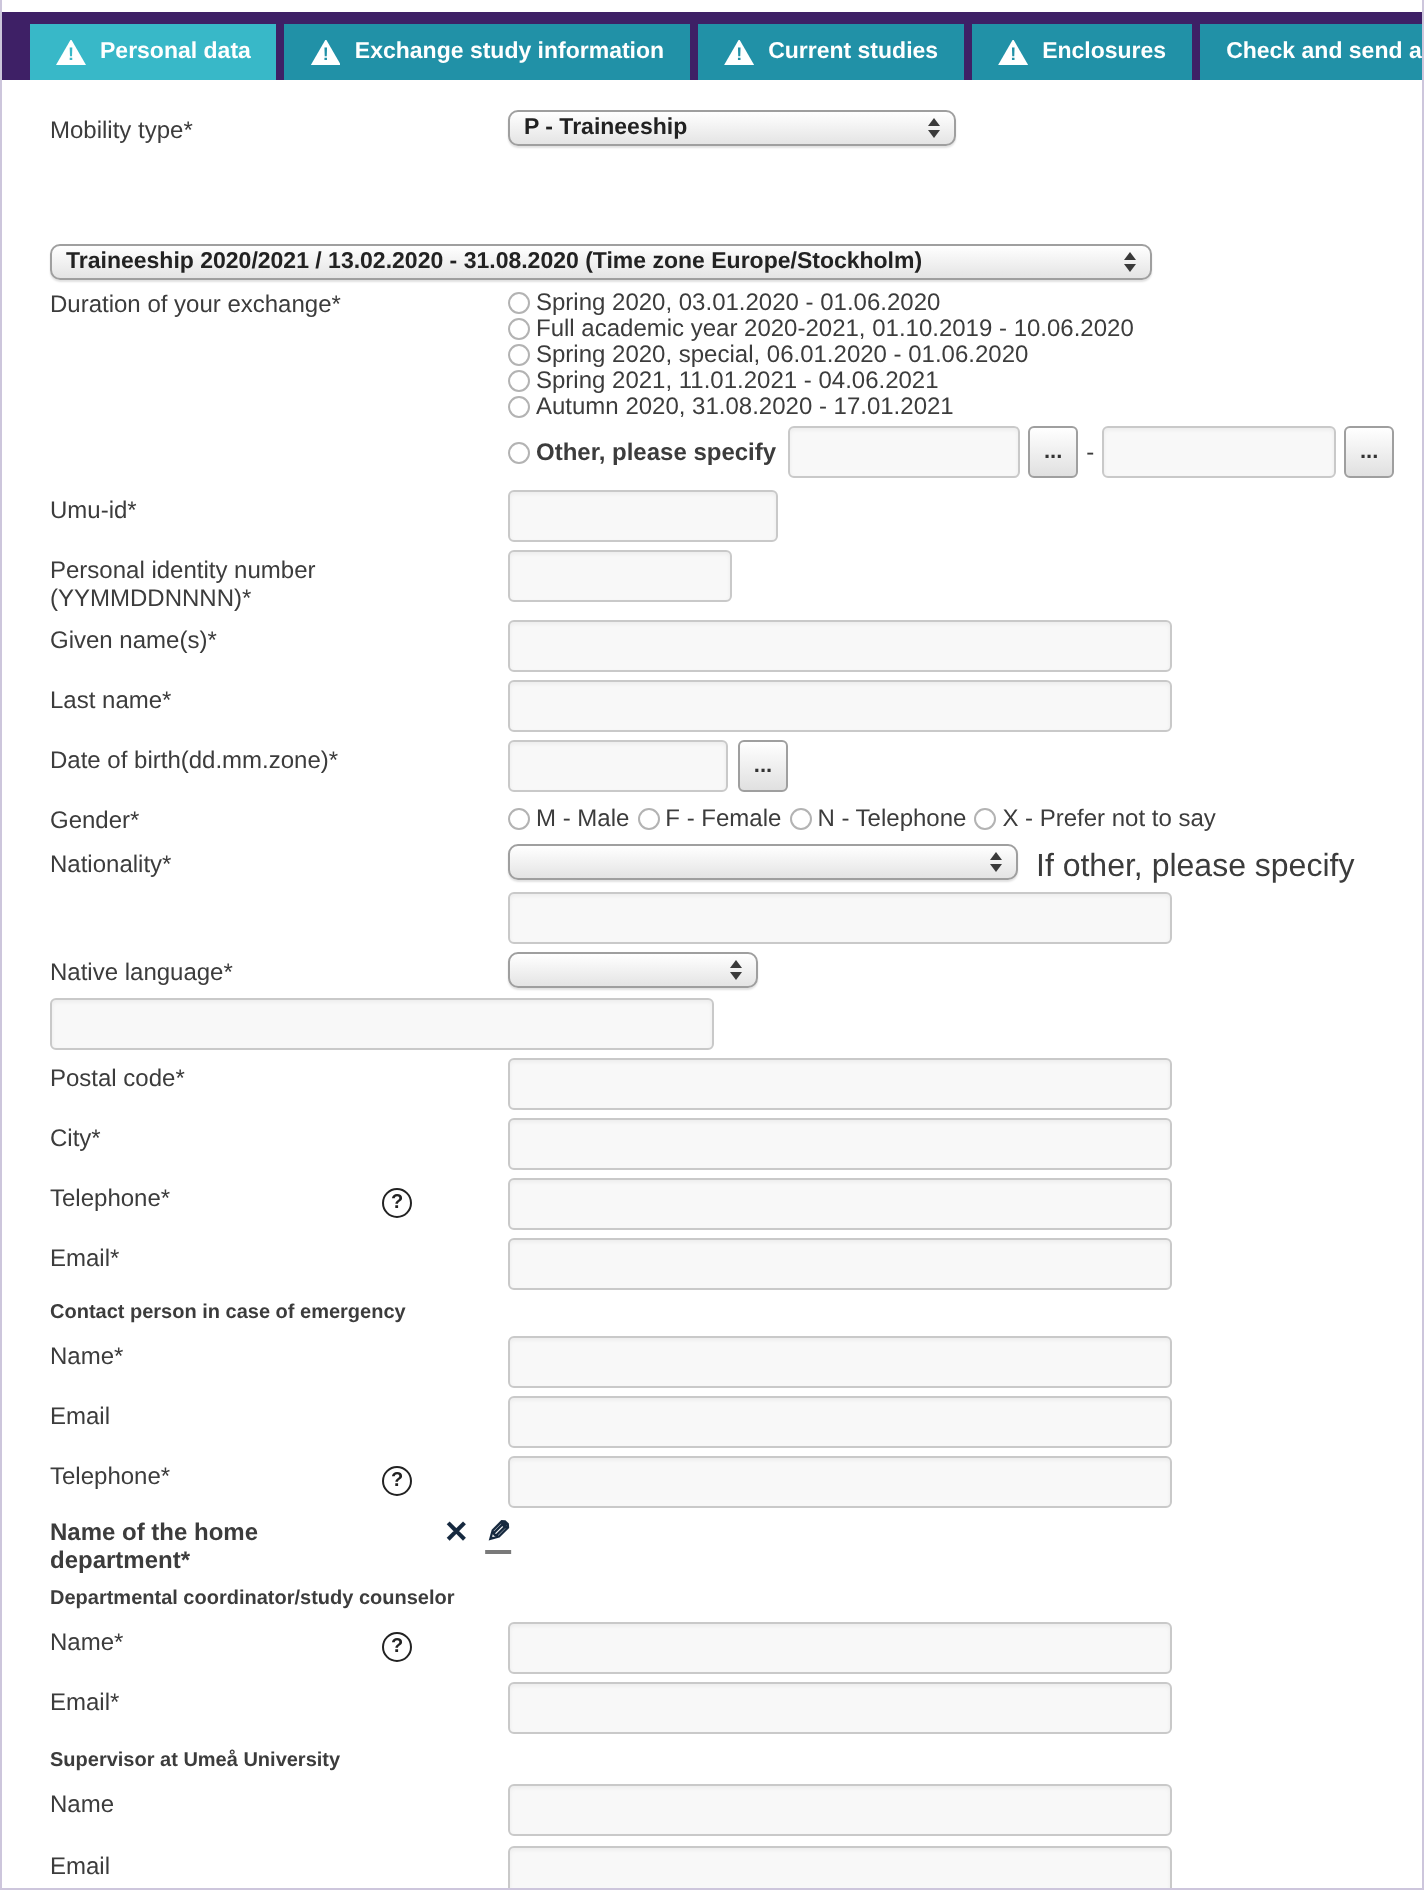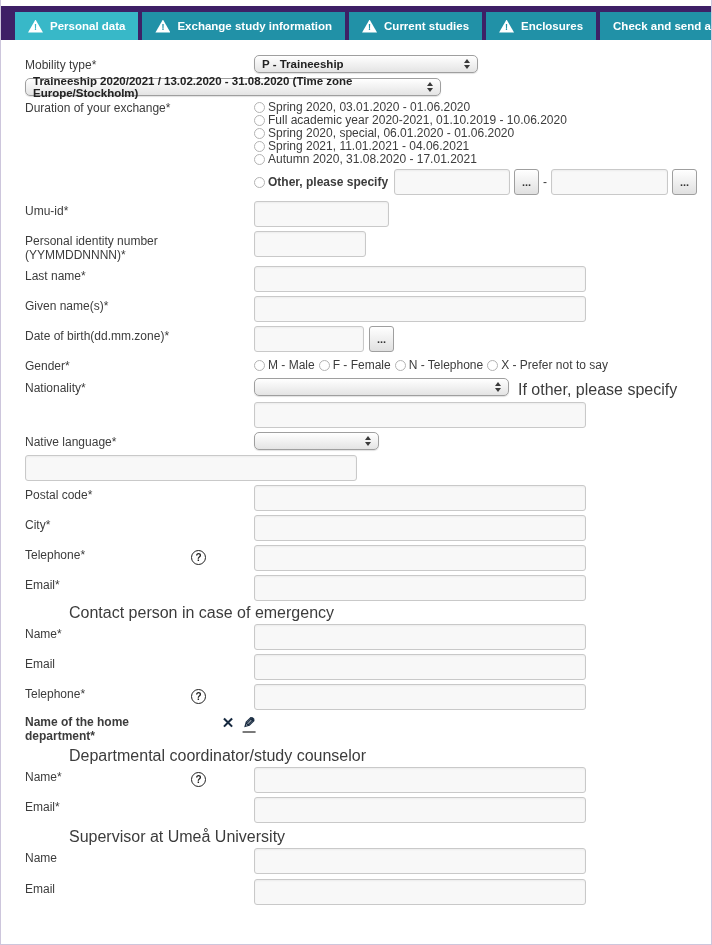--- a/index.html
+++ b/index.html
@@ -17,21 +17,21 @@
           background:#fff; clip-path:polygon(50% 0, 100% 100%, 0 100%); }
   .warn span { position:absolute; left:0; right:0; top:2px; text-align:center;
                font-size:9px; font-weight:bold; color:#2191a7; }
   .tab.active .warn span { color:#38b8c8; }
 
   
   .content { padding:15px 0 0 24px; }
   .row { display:flex; align-items:flex-start; }
   .lbl { width:229px; flex-shrink:0; font-size:12px; padding-top:3px; line-height:14px; display:flex; }
   .lbl .txt { max-width:160px; }
-  .heading { font-size:16px; font-weight:normal; line-height:15px;margin-left:44px; }
+  .heading { font-size:10px; font-weight:bold; line-height:15px; }
 
   .inp { background:#f8f8f8; border:1px solid #c9c9c9; border-radius:3px; height:26px;
          box-shadow:inset 0 1px 2px rgba(0,0,0,0.05); font-family:inherit; font-size:12px; padding:0 6px; color:#333; }
   .inp.wide { width:332px; }
 
   .sel { background:linear-gradient(#ffffff,#e4e4e4); border:1px solid #9f9f9f; border-radius:5px;
          height:18px; display:flex; align-items:center; justify-content:space-between;
          padding:0 7px; font-size:11.5px; font-weight:bold; color:#222; cursor:pointer;
          box-shadow:0 1px 1px rgba(0,0,0,0.12); }
   .stepper { display:flex; flex-direction:column; align-items:center; gap:2px; margin-left:8px; }
@@ -110,21 +110,21 @@
       <div class="sel" style="width:224px;">
         <span>P - Traineeship</span>
         <span class="stepper">
             <i class="up"></i>
             <i class="dn"></i>
           </span>
       </div>
     </div>
 
     <div class="row mb5">
-      <div class="sel" style="width:416px;">
+      <div class="sel" style="width:551px;margin-top:44px;">
         <span>Traineeship 2020/2021 / 13.02.2020 - 31.08.2020 (Time zone Europe/Stockholm)</span>
         <span class="stepper">
             <i class="up"></i>
             <i class="dn"></i>
           </span>
       </div>
     </div>
 
     <div class="row mb6">
       <div class="lbl" style="padding-top:0;">
@@ -173,28 +173,28 @@
     <div class="row mb4">
       <div class="lbl" style="display:block;">
         <div>Personal identity number</div>
         <div>(YYMMDDNNNN)*</div>
       </div>
       <input class="inp" style="width: 112px;" value="">
     </div>
 
     <div class="row mb4">
       <div class="lbl">
+          <span class="txt">Given name(s)*</span>
+        </div>
+      <input class="inp wide" value="" style="">
+    </div>
+
+    <div class="row mb4">
+      <div class="lbl">
           <span class="txt">Last name*</span>
-        </div>
-      <input class="inp wide" value="" style="">
-    </div>
-
-    <div class="row mb4">
-      <div class="lbl">
-          <span class="txt">Given name(s)*</span>
         </div>
       <input class="inp wide" value="" style="">
     </div>
 
     <div class="row mb4">
       <div class="lbl">
           <span class="txt" style="max-width:200px;">Date of birth(dd.mm.zone)*</span>
         </div>
       <input class="inp" style="width: 110px;" value="">
       <button class="dots-btn" style="margin-left:5px;">...</button>

